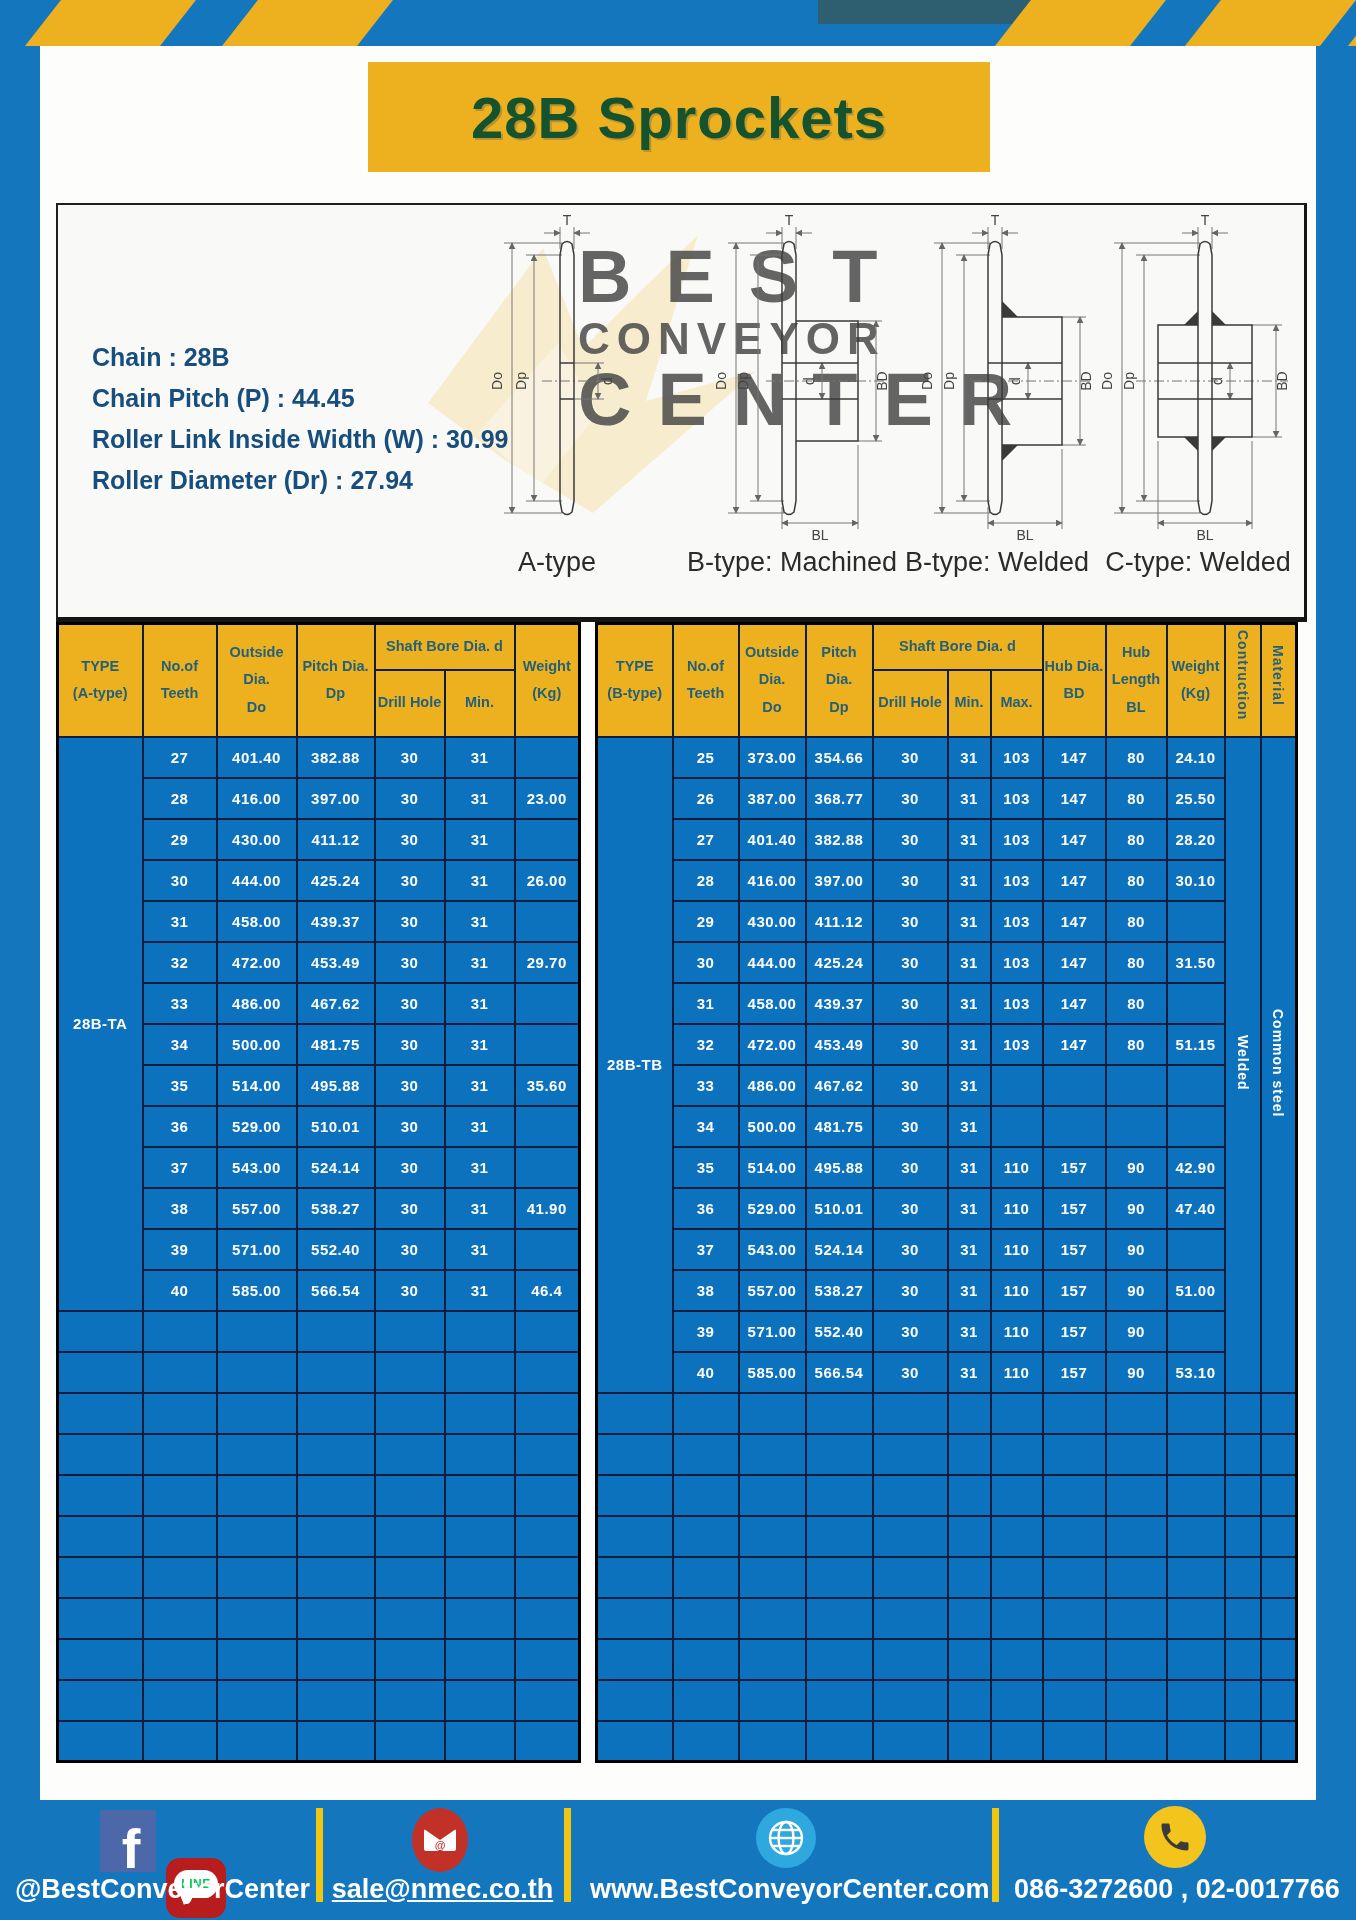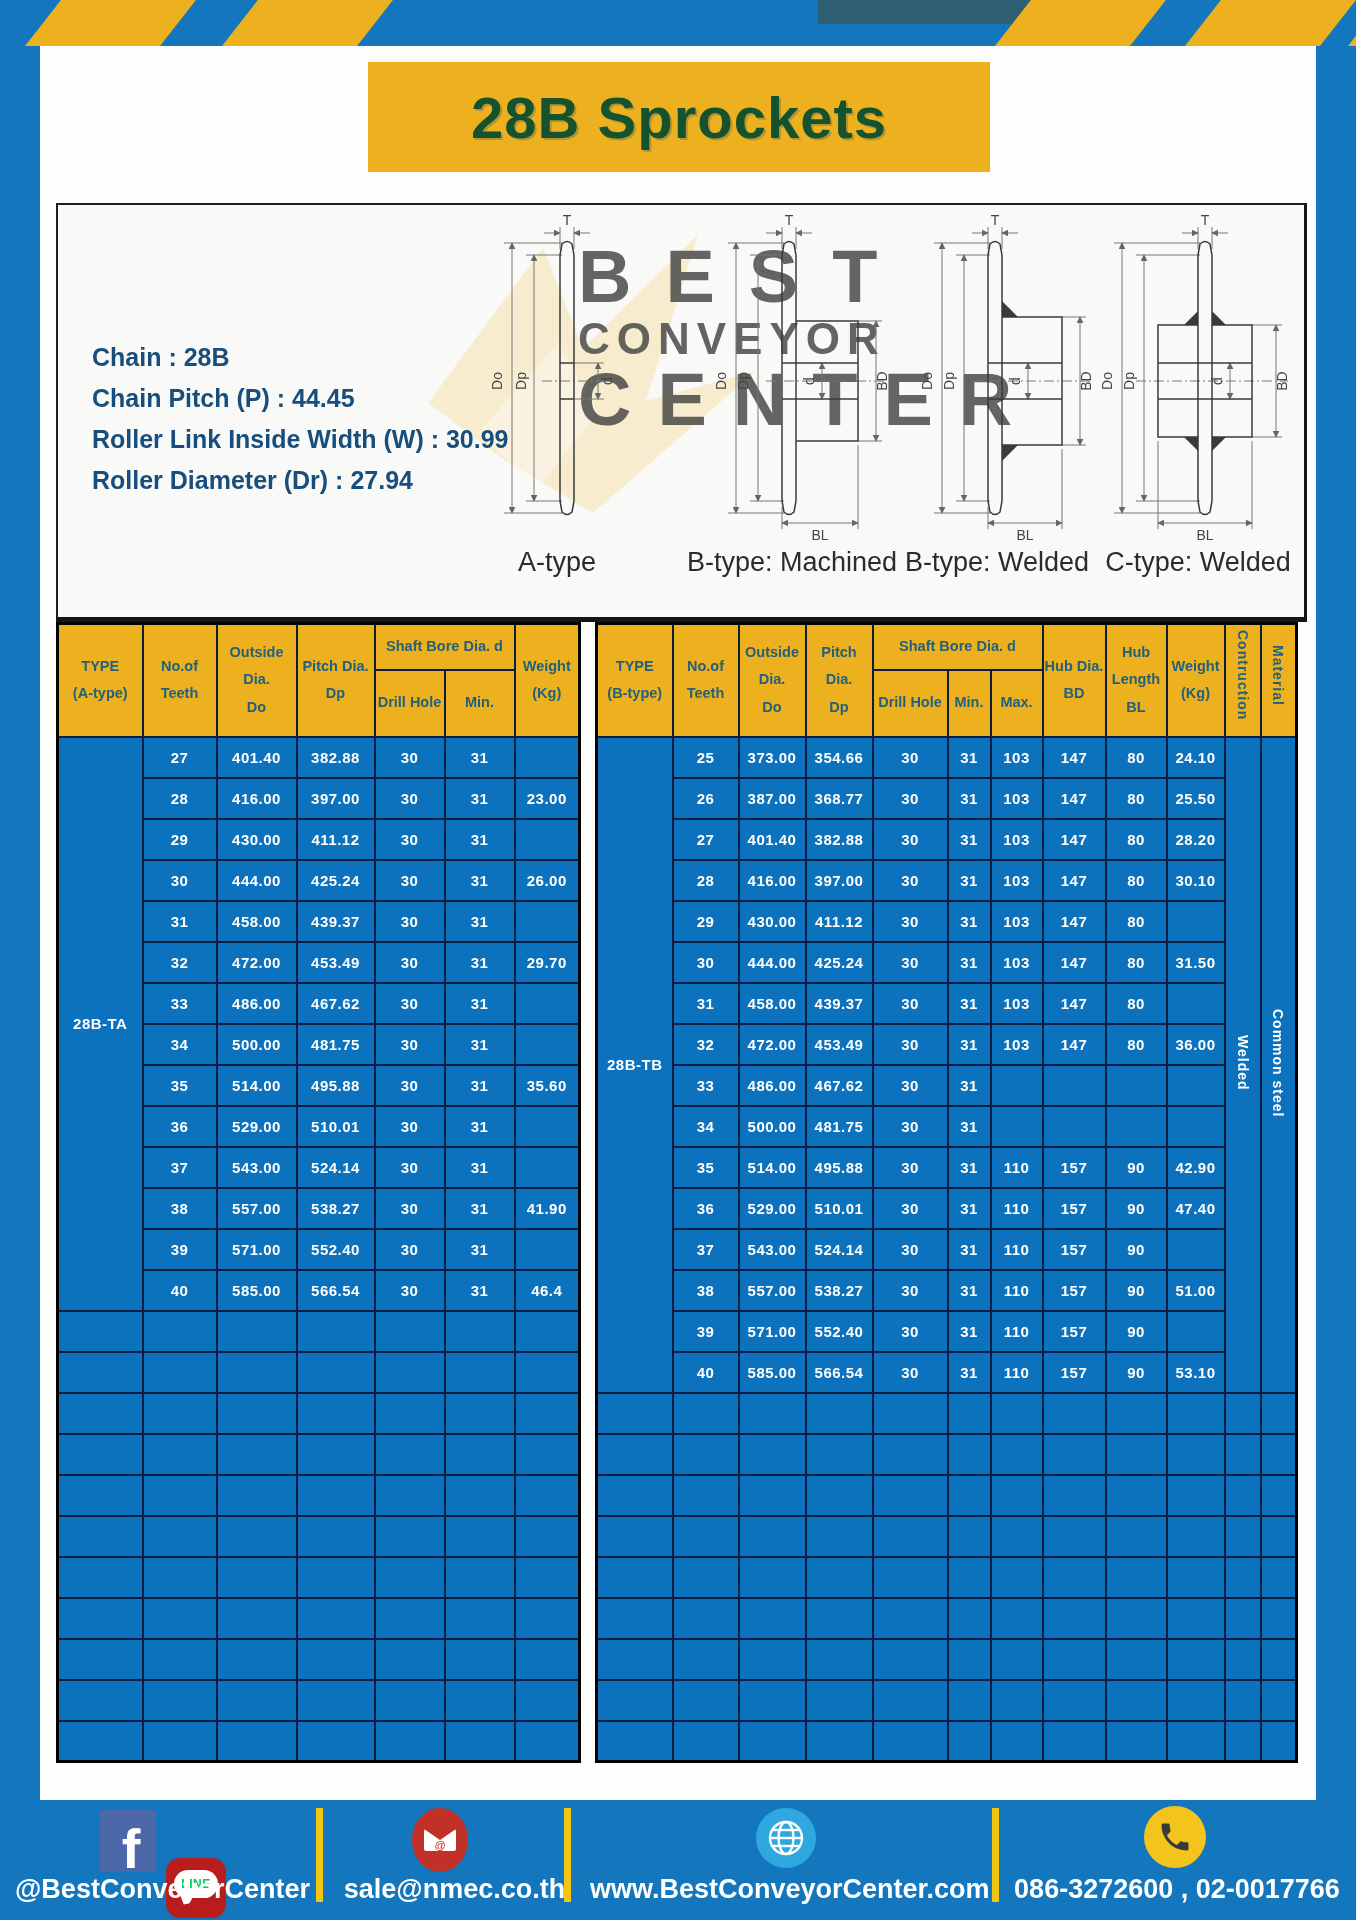--- a/index.html
+++ b/index.html
@@ -653,21 +653,21 @@
       </tr>
       <tr>
         <td>32</td>
         <td>472.00</td>
         <td>453.49</td>
         <td>30</td>
         <td>31</td>
         <td>103</td>
         <td>147</td>
         <td>80</td>
-        <td>36.00</td>
+        <td>51.15</td>
       </tr>
       <tr>
         <td>33</td>
         <td>486.00</td>
         <td>467.62</td>
         <td>30</td>
         <td>31</td>
         <td></td>
         <td></td>
         <td></td>
@@ -890,21 +890,21 @@
   </div>
   <div class="f-label" style="left:5px;width:315px;">@BestConveyorCenter</div>
 
   <div class="f-div" style="left:316px;"></div>
 
   <div class="mail-icon">
     <div class="envelope">
       <span class="at">@</span>
     </div>
   </div>
-  <div class="f-label" style="left:342px;width:225px;">sale@nmec.co.th</div>
+  <div class="f-label" style="left:330px;width:225px;text-decoration:underline;">sale@nmec.co.th</div>
 
   <div class="f-div" style="left:564px;"></div>
 
   <div class="globe-icon">
     <svg width="42" height="42" viewBox="0 0 42 42">
       <g stroke="#fff" stroke-width="2.4" fill="none">
         <circle cx="21" cy="21" r="16"></circle>
         <ellipse cx="21" cy="21" rx="7.5" ry="16"></ellipse>
         <line x1="5" y1="21" x2="37" y2="21"></line>
         <line x1="7.5" y1="13" x2="34.5" y2="13"></line>

